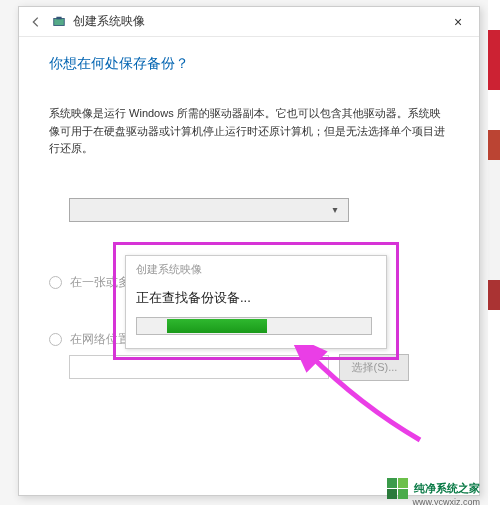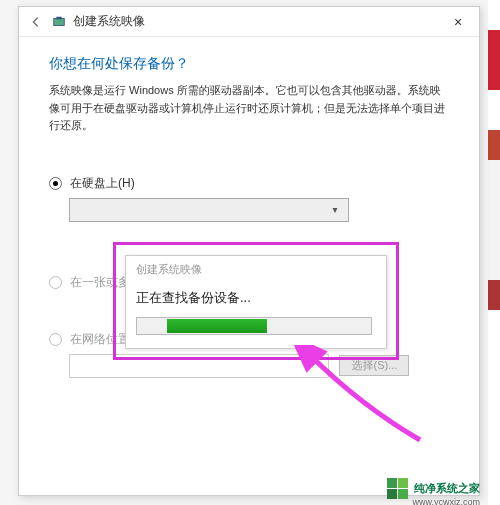--- a/index.html
+++ b/index.html
@@ -41,21 +41,21 @@
   .close-btn {
     width: 30px; height: 28px;
     display: flex; align-items: center; justify-content: center;
     font-size: 14px; color: #333;
   }
   .content { padding: 18px 30px 14px 30px; }
   .heading {
     color: #0063b1;
     font-size: 14px;
     font-weight: normal;
-    margin-bottom: 9px;
+    margin-bottom: 32px;
   }
   .desc {
     font-size: 11px;
     color: #333;
     line-height: 1.6;
     margin-bottom: 40px;
   }
   .opt-group { margin-bottom: 28px; }
   .opt-row {
     display: flex; align-items: center;
@@ -95,21 +95,21 @@
   }
   .text-input {
     margin-left: 20px;
     width: 260px; height: 24px;
     border: 1px solid #ccc;
     background: #fff;
     display: inline-block; vertical-align: middle;
   }
   .browse-btn {
     display: inline-flex;
-    width: 70px; height: 21px;
+    width: 70px; height: 27px;
     border: 1px solid #bbb;
     background: #e8e8e8;
     color: #999;
     font-size: 11px;
     align-items: center; justify-content: center;
     margin-left: 6px;
     vertical-align: middle;
   }
   .input-row { margin-left: 0; }
   
@@ -212,24 +212,20 @@
     <div class="close-btn">
       <span>×</span>
     </div>
   </div>
 
   <div class="content">
     <div class="heading">你想在何处保存备份？</div>
     <div class="desc">系统映像是运行 Windows 所需的驱动器副本。它也可以包含其他驱动器。系统映像可用于在硬盘驱动器或计算机停止运行时还原计算机；但是无法选择单个项目进行还原。</div>
 
     <div class="opt-group">
-      <div class="opt-row">
-        <span class="radio checked"></span>
-        <span>在硬盘上(H)</span>
-      </div>
       <div class="select-box">
         <span class="select-arrow">▾</span>
       </div>
     </div>
 
     <div class="opt-group" style="margin-top:52px">
       <div class="opt-row disabled">
         <span class="radio disabled"></span>
         <span>在一张或多张 DVD 上(D)</span>
       </div>

